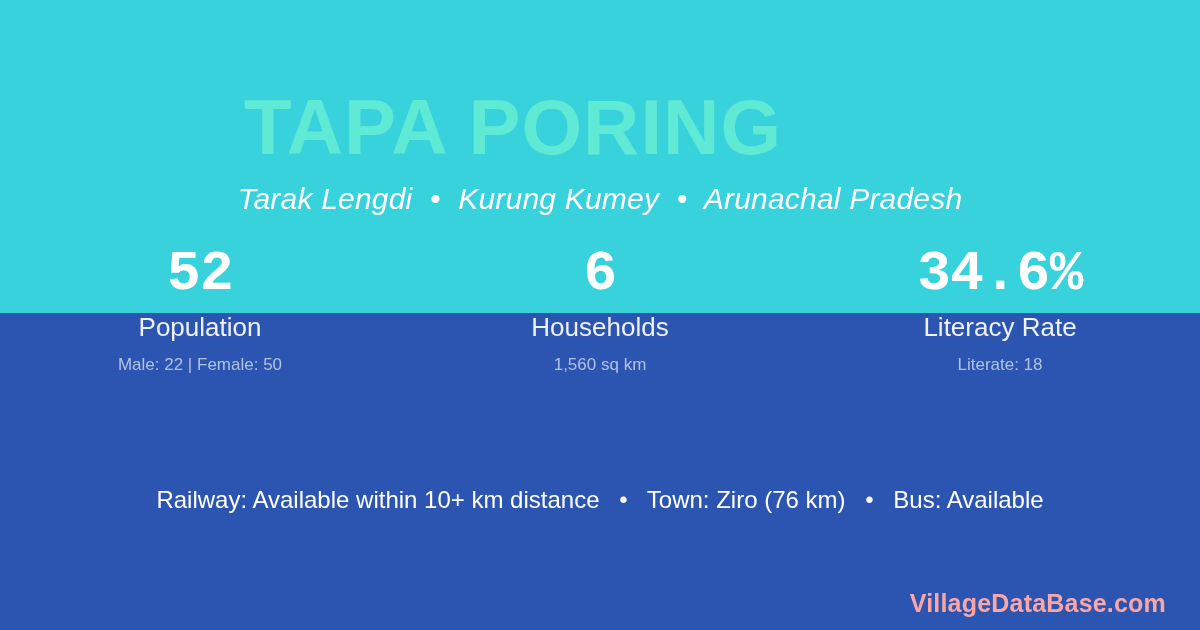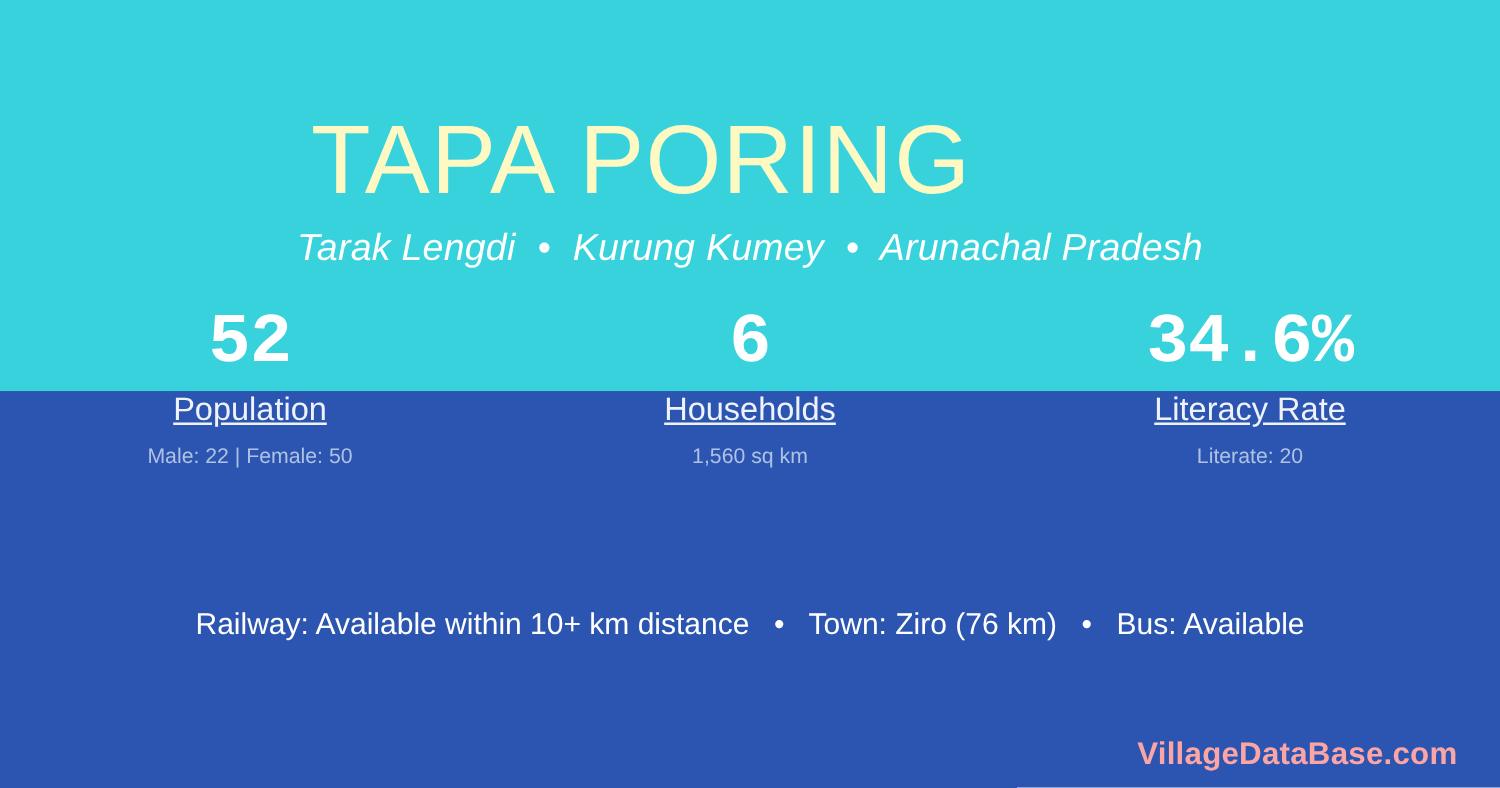--- a/index.html
+++ b/index.html
@@ -35,23 +35,23 @@
   
   .header {
     position: absolute;
     left: 0; top: 0;
     width: 1200px;
     text-align: center;
   }
   .title {
     margin: 0;
     padding: 0;
-    color: #fef9c3;
+    color: #5eead4;
     font-size: 78px;
-    font-weight: 400;
+    font-weight: 700;
     letter-spacing: 1px;
     line-height: 1;
     position: absolute;
     top: 88px;
     left: 0;
     width: 1026px;
   }
   .subtitle {
     position: absolute;
     top: 182px;
@@ -89,21 +89,20 @@
     line-height: 68px;
     letter-spacing: -0.5px;
     font-family: Liberation Mono, monospace;
   }
   .stat-label {
     color: #EEF2FB;
     font-size: 26px;
     font-weight: 400;
     line-height: 34px;
     margin-top: 2px;
-    text-decoration: underline;
   }
   .stat-sub {
     color: #AFC2E4;
     font-size: 17px;
     font-weight: 400;
     line-height: 24px;
     margin-top: 9px;
   }
 
   
@@ -166,21 +165,21 @@
 
     <div class="stat">
       <div class="stat-value">6</div>
       <div class="stat-label">Households</div>
       <div class="stat-sub">1,560 sq km</div>
     </div>
 
     <div class="stat">
       <div class="stat-value">34.6%</div>
       <div class="stat-label">Literacy Rate</div>
-      <div class="stat-sub">Literate: 20</div>
+      <div class="stat-sub">Literate: 18</div>
     </div>
 
   </div>
 
   <div class="info-line">
     <span>Railway: Available within 10+ km distance</span>
     <span class="sep">•</span>
     <span>Town: Ziro (76 km)</span>
     <span class="sep">•</span>
     <span>Bus: Available</span>

